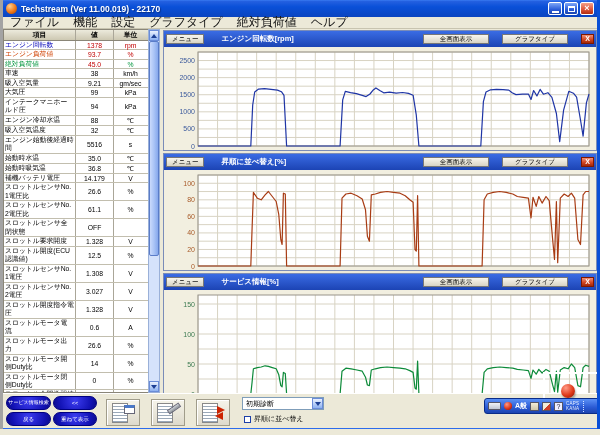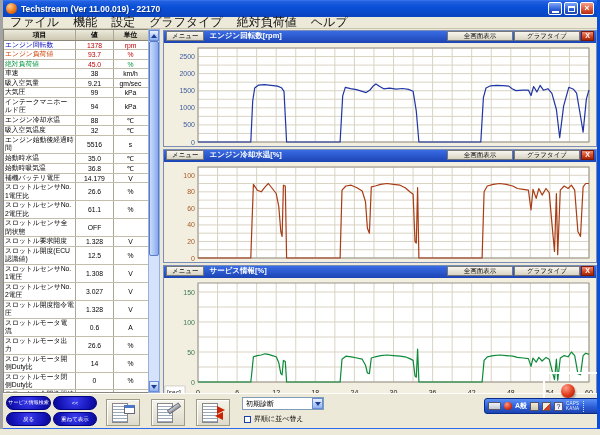--- a/index.html
+++ b/index.html
@@ -56,21 +56,21 @@
   .tri-down { width:0; height:0; border-left:3px solid transparent; border-right:3px solid transparent;
     border-top:4px solid #1c3f94; }
   .sb-track { flex:1; position:relative; }
   .sb-thumb { position:absolute; left:0; top:0; width:100%; height:215px;
     background:linear-gradient(90deg,#cadafc,#aac4f6 50%,#86a8ec); border:1px solid #5a7cc8;
     border-radius:2px; }
 
   
   .right { flex:1; padding:1px 0 0 3px; display:flex; flex-direction:column; gap:2px; }
   .chart-panel { border:1px solid #7a8cb8; background:#f2efe0; display:flex; flex-direction:column; }
-  .chart-header { height:12px; flex:none; display:flex; align-items:flex-start; gap:1px; padding:0 2px;
+  .chart-header { height:12px; flex:none; display:flex; align-items:center; gap:13px; padding:8px 2px;
     background:linear-gradient(#3a6ce4,#1c44b4); }
   .menu-btn { font-size:6.5px; height:10px; line-height:8px; padding:0 5px;
     background:linear-gradient(#f8f6ee,#d8d4c4); border:1px solid #777; color:#000;
     font-family:inherit; }
   .chart-title { color:#fff; font-size:7.5px; font-weight:bold; margin-left:4px; flex:1;
     white-space:nowrap; overflow:hidden; }
   .hdr-btn { font-size:6.5px; height:10px; line-height:8px; width:66px;
     background:linear-gradient(#f8f6ee,#d8d4c4); border:1px solid #777; color:#000;
     font-family:inherit; }
   .close-btn { width:13px; height:10px; font-size:7px; line-height:8px; font-weight:bold;
@@ -376,21 +376,21 @@
               <text x="31" y="84.4090909090909" text-anchor="end" font-size="7" fill="#3c5a9c" font-family="Liberation Sans, sans-serif">500</text>
               <text x="31" y="101.5" text-anchor="end" font-size="7" fill="#3c5a9c" font-family="Liberation Sans, sans-serif">0</text>
               <polyline points="34.0,99.0 86.8,99.0 88.7,58.0 90.7,45.0 94.6,42.1 100.5,41.6 107.0,42.4 113.5,43.1 117.4,44.7 120.0,48.4 122.6,99.0 176.1,99.0 178.7,52.9 181.3,44.3 186.5,45.7 192.4,46.7 198.2,48.4 202.1,49.6 206.0,47.0 209.3,42.9 211.9,40.9 215.8,43.5 219.7,45.8 225.6,45.2 232.1,46.2 238.6,45.5 244.5,46.4 249.1,48.2 252.3,68.2 254.9,99.0 316.8,99.0 319.4,54.6 322.0,45.0 326.6,42.8 332.5,42.3 339.0,42.6 344.8,43.1 348.1,45.8 352.0,47.6 358.5,47.2 364.4,47.0 367.0,52.5 369.6,43.5 372.9,48.9 376.1,42.4 379.4,47.2 383.9,45.7 387.9,50.3 392.4,66.5 395.7,94.6 399.6,63.1 404.8,44.3 409.4,46.2 412.6,50.1 416.5,73.0 419.1,89.1 422.4,55.9 425.0,47.0" fill="none" stroke="#1f35a5" stroke-width="1.2" stroke-linejoin="round"></polyline>
             </svg>
           </div>
       </div>
 
       <div class="chart-panel">
         <div class="chart-header">
           <button class="menu-btn">メニュー</button>
-          <span class="chart-title">エンジン冷却水温[%]</span>
+          <span class="chart-title">昇順に並べ替え[%]</span>
           <button class="hdr-btn">全画面表示</button>
           <button class="hdr-btn">グラフタイプ</button>
           <button class="close-btn">X</button>
         </div>
         <div class="chart-body" id="chart1-body">
             <svg width="432" height="100">
               <rect x="34" y="5" width="391" height="91" fill="#ffffff"></rect>
               <line x1="34" y1="5" x2="34" y2="96" stroke="#d8d3c3" stroke-width="1"></line>
               <line x1="53.55" y1="5" x2="53.55" y2="96" stroke="#d8d3c3" stroke-width="1"></line>
               <line x1="73.1" y1="5" x2="73.1" y2="96" stroke="#d8d3c3" stroke-width="1"></line>

